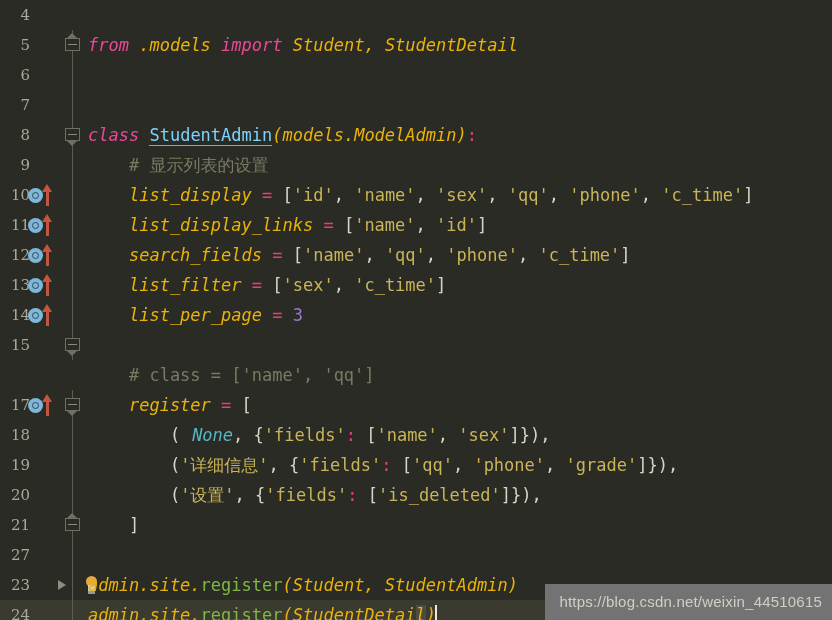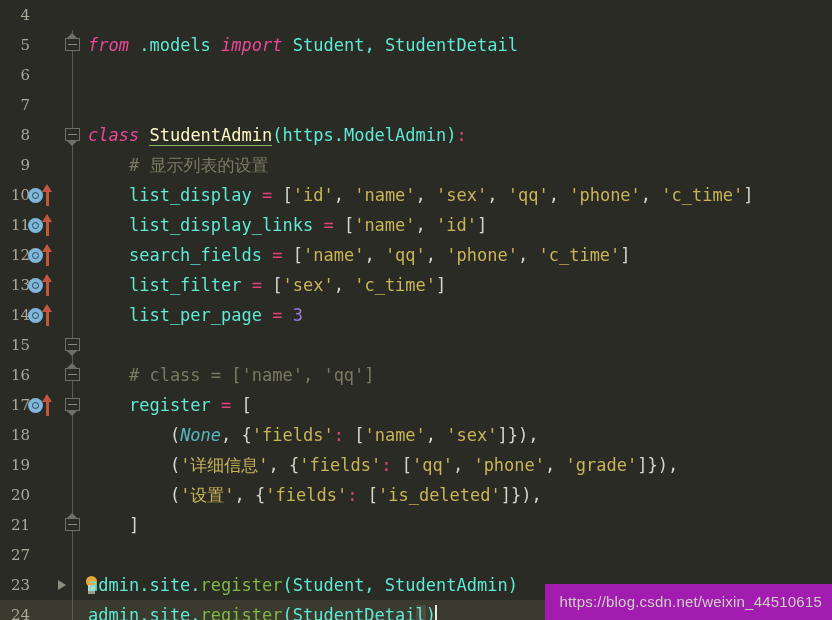--- a/index.html
+++ b/index.html
@@ -201,28 +201,28 @@
   .code {
     position: absolute;
     left: 88px;
     top: 0;
     font-size: 17px;
     font-family: "DejaVu Sans Mono", "Liberation Mono", monospace;
     letter-spacing: 0px;
     color: #d6d6c8;
   }
   .kw      { color: #ec4899; font-style: italic; }
-  .cls     { color: #fef9c3; border-bottom: 1px solid #84b860; margin-top: 27px; }
-  .def     { color: #5eead4; }
+  .cls     { color: #7dd3fc; border-bottom: 1px solid #84b860; margin-top: 27px; }
+  .def     { color: #eab308; font-style: italic; }
   .op      { color: #e0427a; }
   .str     { color: #c9b458; }
   .num     { color: #9a79d6; }
   .com     { color: #7a7a63; text-align: center; }
   .fn      { color: #7fb844; }
-  .none    { color: #56b6c2; font-style: italic; }
+  .none    { color: #56b6c2; font-style: italic; margin-left: 12px; }
   .punct   { color: #d6d6c8; }
   .sel     { background: #4b4b3f; }
 
   
   .caret {
     display: inline-block;
     width: 2px;
     height: 20px;
     background: #e8e8e0;
     vertical-align: -4px;
@@ -230,45 +230,45 @@
   }
 
   
   #watermark {
     position: absolute;
     right: 0;
     bottom: 0;
     height: 36px;
     line-height: 36px;
     padding: 0 10px 0 14px;
-    background: #a21caf;
+    background: #737373;
     color: #cfcfc6;
     font-size: 15px;
     font-family: "Liberation Sans", sans-serif;
     letter-spacing: 0.2px;
   }
 </style>
 </head>
 <body>
 
 <div id="editor">
   <div id="rows">
       <div class="row"><div class="gutter"><div class="lineno">4</div><div class="foldcol"></div></div><div class="code"></div></div>
       <div class="row"><div class="gutter"><div class="lineno">5</div><div class="foldcol"><div class="fold-line"></div><div class="fold-cap-up"></div><div class="fold-box"></div></div></div><div class="code"><span class="kw">from</span><span class="def"> </span><span class="def">.models</span><span class="def"> </span><span class="kw">import</span><span class="def"> Student, StudentDetail</span></div></div>
       <div class="row"><div class="gutter"><div class="lineno">6</div><div class="foldcol"><div class="fold-line"></div></div></div><div class="code"></div></div>
       <div class="row"><div class="gutter"><div class="lineno">7</div><div class="foldcol"><div class="fold-line"></div></div></div><div class="code"></div></div>
-      <div class="row"><div class="gutter"><div class="lineno">8</div><div class="foldcol"><div class="fold-line"></div><div class="fold-box"></div><div class="fold-cap-down"></div></div></div><div class="code"><span class="kw">class</span><span class="def"> </span><span class="cls">StudentAdmin</span><span class="def">(https.ModelAdmin)</span><span class="op">:</span></div></div>
+      <div class="row"><div class="gutter"><div class="lineno">8</div><div class="foldcol"><div class="fold-line"></div><div class="fold-box"></div><div class="fold-cap-down"></div></div></div><div class="code"><span class="kw">class</span><span class="def"> </span><span class="cls">StudentAdmin</span><span class="def">(models.ModelAdmin)</span><span class="op">:</span></div></div>
       <div class="row"><div class="gutter"><div class="lineno">9</div><div class="foldcol"><div class="fold-line"></div></div></div><div class="code"><span class="com">    # 显示列表的设置</span></div></div>
       <div class="row"><div class="gutter"><div class="lineno">10</div><div class="ic-override"></div><div class="ic-uparrow"></div><div class="foldcol"><div class="fold-line"></div></div></div><div class="code"><span class="def">    list_display </span><span class="op">=</span><span class="punct"> [</span><span class="str">'id'</span><span class="punct">, </span><span class="str">'name'</span><span class="punct">, </span><span class="str">'sex'</span><span class="punct">, </span><span class="str">'qq'</span><span class="punct">, </span><span class="str">'phone'</span><span class="punct">, </span><span class="str">'c_time'</span><span class="punct">]</span></div></div>
       <div class="row"><div class="gutter"><div class="lineno">11</div><div class="ic-override"></div><div class="ic-uparrow"></div><div class="foldcol"><div class="fold-line"></div></div></div><div class="code"><span class="def">    list_display_links </span><span class="op">=</span><span class="punct"> [</span><span class="str">'name'</span><span class="punct">, </span><span class="str">'id'</span><span class="punct">]</span></div></div>
       <div class="row"><div class="gutter"><div class="lineno">12</div><div class="ic-override"></div><div class="ic-uparrow"></div><div class="foldcol"><div class="fold-line"></div></div></div><div class="code"><span class="def">    search_fields </span><span class="op">=</span><span class="punct"> [</span><span class="str">'name'</span><span class="punct">, </span><span class="str">'qq'</span><span class="punct">, </span><span class="str">'phone'</span><span class="punct">, </span><span class="str">'c_time'</span><span class="punct">]</span></div></div>
       <div class="row"><div class="gutter"><div class="lineno">13</div><div class="ic-override"></div><div class="ic-uparrow"></div><div class="foldcol"><div class="fold-line"></div></div></div><div class="code"><span class="def">    list_filter </span><span class="op">=</span><span class="punct"> [</span><span class="str">'sex'</span><span class="punct">, </span><span class="str">'c_time'</span><span class="punct">]</span></div></div>
       <div class="row"><div class="gutter"><div class="lineno">14</div><div class="ic-override"></div><div class="ic-uparrow"></div><div class="foldcol"><div class="fold-line"></div></div></div><div class="code"><span class="def">    list_per_page </span><span class="op">=</span><span class="punct"> </span><span class="num">3</span></div></div>
       <div class="row"><div class="gutter"><div class="lineno">15</div><div class="foldcol"><div class="fold-line"></div><div class="fold-box"></div><div class="fold-cap-down"></div></div></div></div>
-      <div class="row"><div class="gutter"><div class="lineno">16</div><div class="foldcol"><div class="fold-line"></div><div class="fold-cap-up"></div><div class="fold-box"></div></div></div><div class="code"><span class="com">    # class = ['name', 'qq']</span></div></div>
+      <div class="row"><div class="code"><span class="com">    # class = ['name', 'qq']</span></div></div>
       <div class="row"><div class="gutter"><div class="lineno">17</div><div class="ic-override"></div><div class="ic-uparrow"></div><div class="foldcol"><div class="fold-line"></div><div class="fold-box"></div><div class="fold-cap-down"></div></div></div><div class="code"><span class="def">    register </span><span class="op">=</span><span class="punct"> [</span></div></div>
       <div class="row"><div class="gutter"><div class="lineno">18</div><div class="foldcol"><div class="fold-line"></div></div></div><div class="code"><span class="punct">        (</span><span class="none">None</span><span class="punct">, {</span><span class="str">'fields'</span><span class="op">:</span><span class="punct"> [</span><span class="str">'name'</span><span class="punct">, </span><span class="str">'sex'</span><span class="punct">]}),</span></div></div>
       <div class="row"><div class="gutter"><div class="lineno">19</div><div class="foldcol"><div class="fold-line"></div></div></div><div class="code"><span class="punct">        (</span><span class="str">'详细信息'</span><span class="punct">, {</span><span class="str">'fields'</span><span class="op">:</span><span class="punct"> [</span><span class="str">'qq'</span><span class="punct">, </span><span class="str">'phone'</span><span class="punct">, </span><span class="str">'grade'</span><span class="punct">]}),</span></div></div>
       <div class="row"><div class="gutter"><div class="lineno">20</div><div class="foldcol"><div class="fold-line"></div></div></div><div class="code"><span class="punct">        (</span><span class="str">'设置'</span><span class="punct">, {</span><span class="str">'fields'</span><span class="op">:</span><span class="punct"> [</span><span class="str">'is_deleted'</span><span class="punct">]}),</span></div></div>
       <div class="row"><div class="gutter"><div class="lineno">21</div><div class="foldcol"><div class="fold-line"></div><div class="fold-cap-up"></div><div class="fold-box"></div></div></div><div class="code"><span class="punct">    ]</span></div></div>
       <div class="row"><div class="gutter"><div class="lineno">27</div><div class="foldcol"><div class="fold-line"></div></div></div><div class="code"></div></div>
       <div class="row"><div class="gutter"><div class="lineno">23</div><div class="ic-runtriangle"></div><div class="foldcol"><div class="fold-line"></div></div><div class="ic-bulb"><span class="glass"></span><span class="neck"></span><span class="base"></span></div></div><div class="code "><span class="def">admin.site.</span><span class="fn">register</span><span class="def">(Student, StudentAdmin)</span></div></div>
       <div class="row current"><div class="gutter"><div class="lineno">24</div><div class="foldcol"><div class="fold-line"></div></div></div><div class="code"><span class="def">admin.site.</span><span class="fn">register</span><span class="def">(StudentDetai</span><span class="def sel">l</span><span class="def">)</span><span class="caret"></span></div></div>
     </div>
   <div id="watermark">https://blog.csdn.net/weixin_44510615</div>

